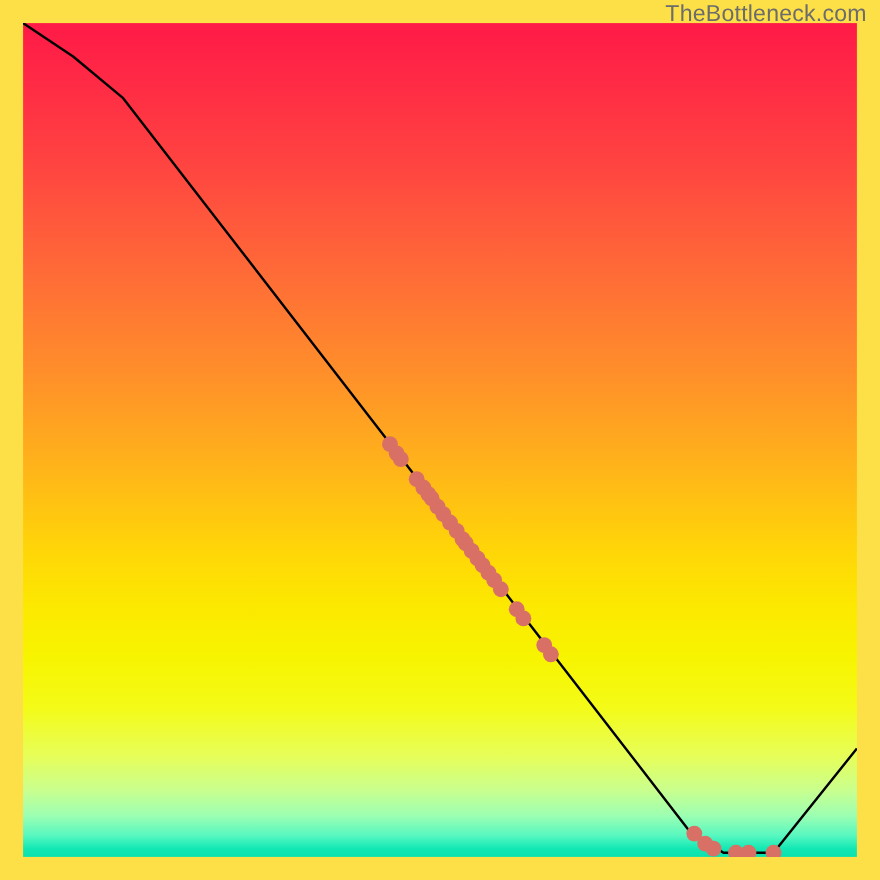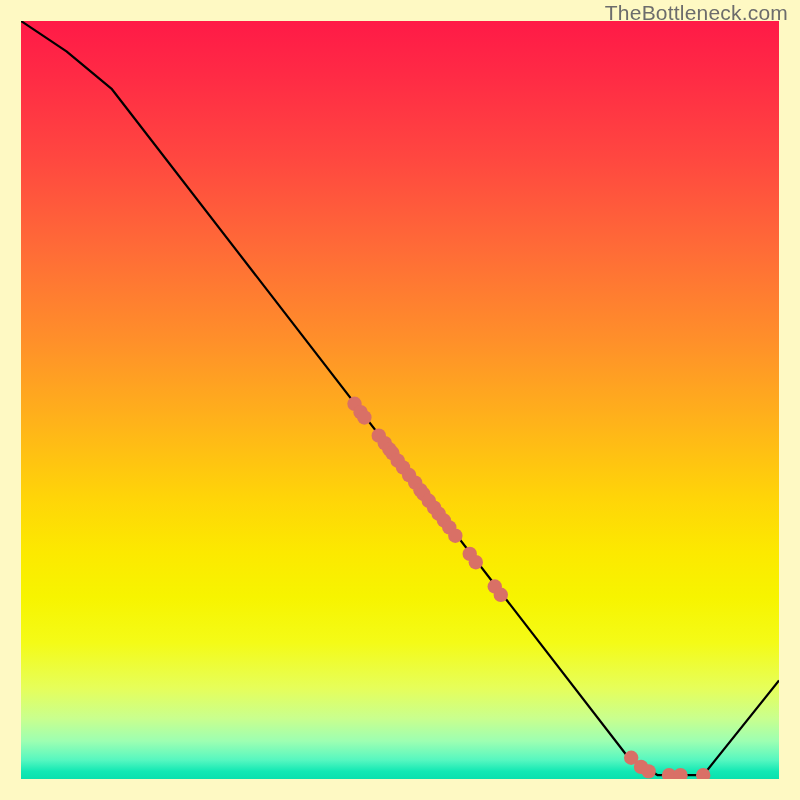--- a/index.html
+++ b/index.html
@@ -10,21 +10,21 @@
     overflow: hidden;
     background: #000;
     font-family: Arial, Helvetica, sans-serif;
   }
   .frame {
     position: absolute;
     top: 0;
     left: 0;
     width: 800px;
     height: 800px;
-    background: #fef9c3;
+    background: #fde047;
   }
   .plot {
     position: absolute;
     top: 21px;
     left: 21px;
     width: 758px;
     height: 758px;
     overflow: hidden;
   }
   .gradient {

